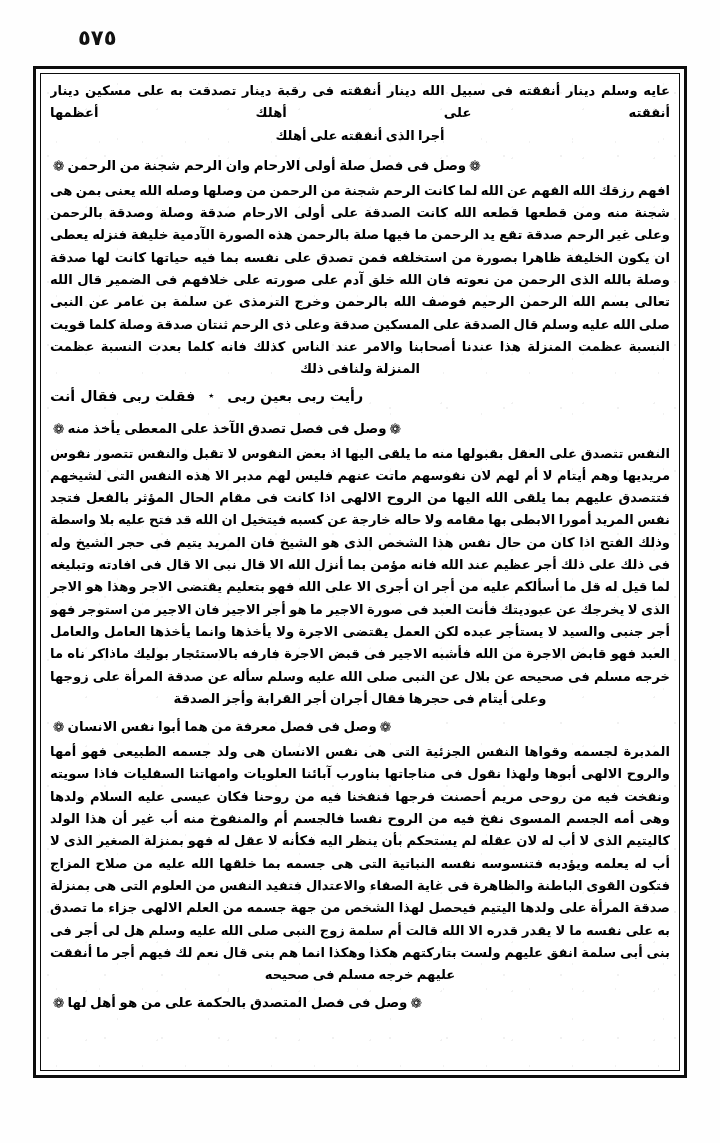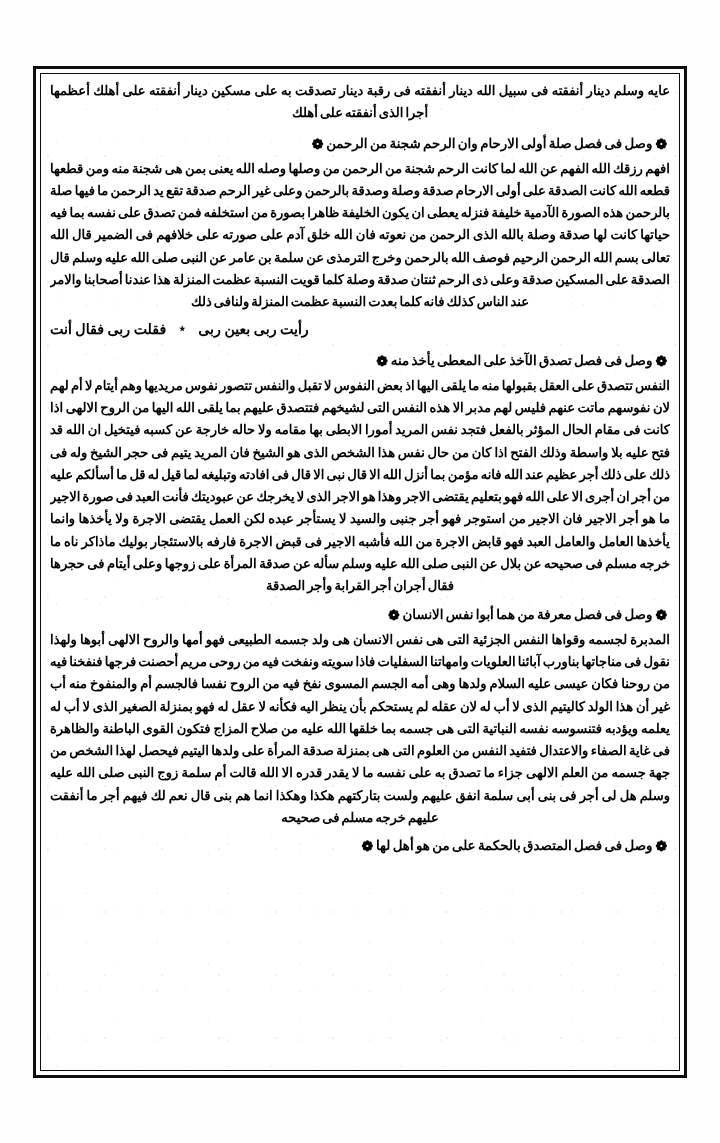--- a/index.html
+++ b/index.html
@@ -58,21 +58,20 @@
   }
   .frame-inner {
     position: absolute;
     top: 4px;
     left: 4px;
     right: 4px;
     bottom: 4px;
     border: 1px solid #0d0d0d;
     box-sizing: border-box;
     overflow: hidden;
-    font-family: Liberation Serif, serif;
   }
 
   .text-area {
     position: absolute;
     top: 6px;
     left: 9px;
     right: 9px;
     bottom: 4px;
     overflow: hidden;
   }
@@ -94,21 +93,21 @@
     text-align: justify;
     text-align-last: justify;
   }
   .para.tail-center {
     text-align: justify;
     text-align-last: center;
   }
 
   
   .rubric {
-    text-align: right;
+    text-align: left;
     font-size: 13.4px;
     line-height: 27px;
     font-weight: 700;
     margin: 2px 0 1px 0;
     word-spacing: -1px;
     letter-spacing: -0.2px;
   }
   .floret {
     display: inline-block;
     font-size: 14px;
@@ -151,20 +150,23 @@
       radial-gradient(circle at 36% 88%, #000 0 1px, transparent 1px),
       radial-gradient(circle at 84% 18%, #000 0 1px, transparent 1px);
     background-size: 57px 63px, 71px 49px, 43px 77px, 91px 55px;
   }
 </style>
 </head>
 <body>
 
 <div class="page">
 
+  <div class="page-number-row">
+    <span class="page-number">٥٧٥</span>
+  </div>
 
   <div class="frame-outer">
     <div class="frame-inner">
       <div class="text-area">
 
         <div class="para flush">عايه وسلم دينار أنفقته فى سبيل الله دينار أنفقته فى رقبة دينار تصدقت به على مسكين دينار أنفقته على أهلك أعظمها</div>
         <div class="para" style="text-align-last:center">أجرا الذى أنفقته على أهلك</div>
 
         <div class="spacer-sm"></div>
 

